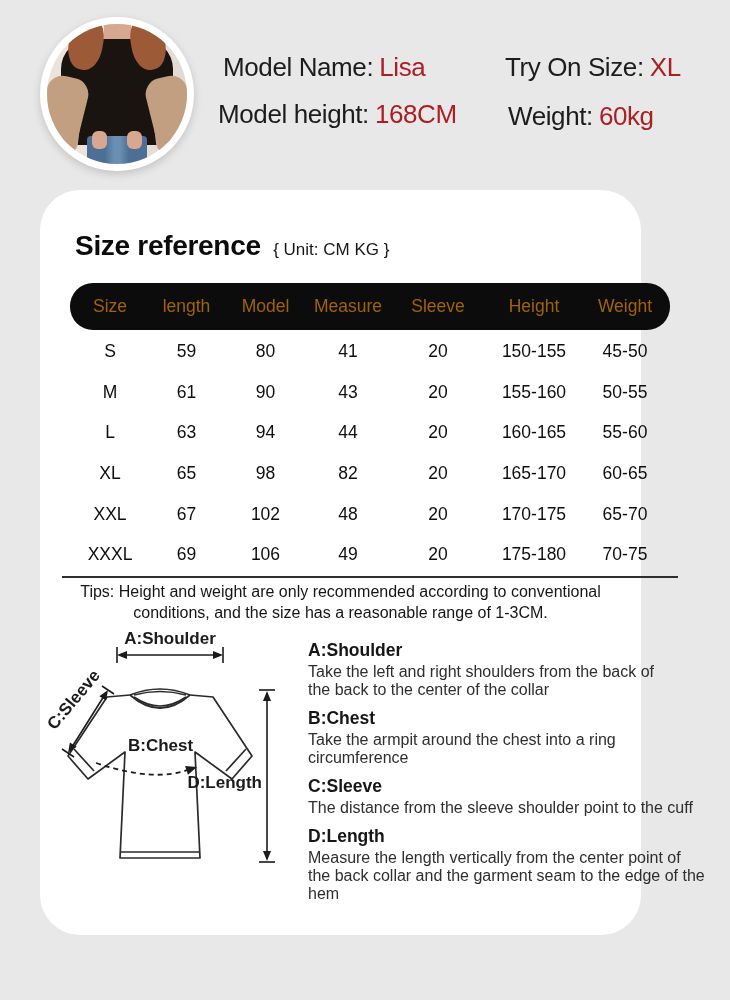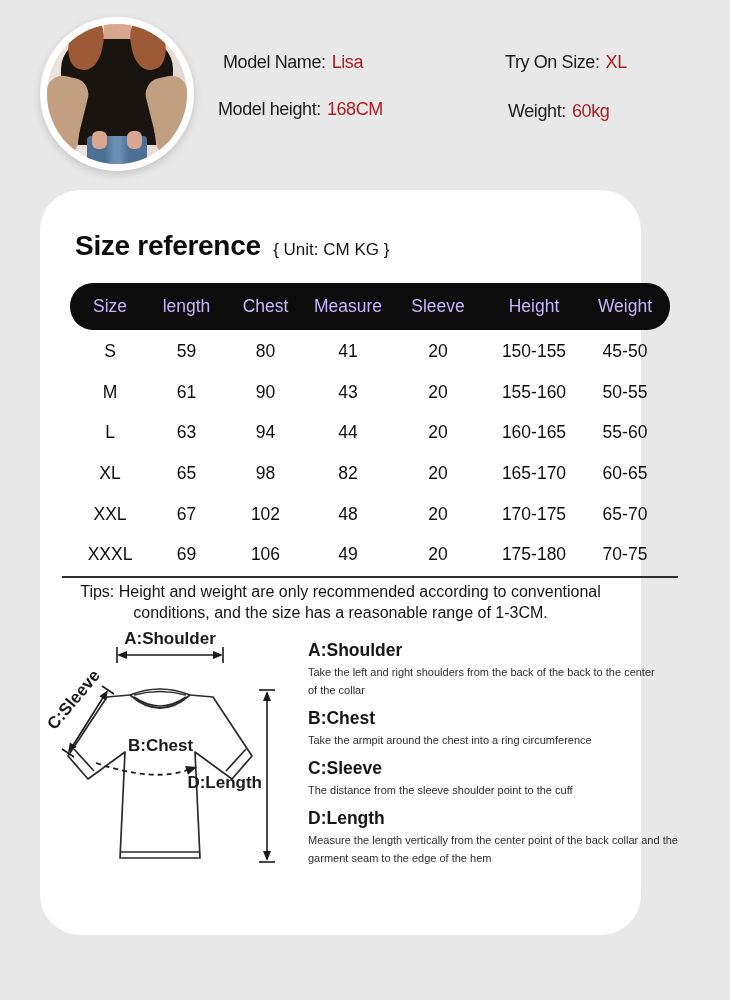--- a/index.html
+++ b/index.html
@@ -29,42 +29,42 @@
             background:linear-gradient(90deg,#4d6f96 0 30%,#6a8fb2 45% 55%,#4d6f96 70%); }
   .p-arm-l{ left:17px; top:76px; width:16px; height:52px; background:#d7a78f; border-radius:8px; transform:rotate(7deg); }
   .p-arm-r{ left:107px; top:76px; width:16px; height:52px; background:#d7a78f; border-radius:8px; transform:rotate(-7deg); }
   .p-hand-l{ left:45px; top:107px; width:15px; height:18px; background:#d7a78f; border-radius:6px; }
   .p-hand-r{ left:80px; top:107px; width:15px; height:18px; background:#d7a78f; border-radius:6px; }
   .p-card-l{ left:-8px; top:52px; width:42px; height:94px; background:#c19f80; border-radius:16px; transform:rotate(14deg); }
   .p-card-r{ left:106px; top:52px; width:42px; height:94px; background:#c19f80; border-radius:16px; transform:rotate(-14deg); }
   .p-hair-l{ left:22px; top:-8px; width:34px; height:54px; background:#9c5a36; border-radius:45%; transform:rotate(10deg); }
   .p-hair-r{ left:84px; top:-8px; width:34px; height:54px; background:#9c5a36; border-radius:45%; transform:rotate(-10deg); }
 
-  .mi-line { position:absolute; font-size:18px; letter-spacing:-.4px; color:#1c1c1c; white-space:nowrap; }
+  .mi-line { position:absolute; font-size:26px; letter-spacing:-.4px; color:#1c1c1c; white-space:nowrap; }
   .mi-line .val { color:var(--red); padding-left:6px; }
   #mi-name   { left:223px; top:52px; }
   #mi-size   { left:505px; top:52px; }
   #mi-height { left:218px; top:99px; }
   #mi-weight { left:508px; top:101px; }
 
   
   .card {
     position:absolute; left:40px; top:190px; width:601px; height:745px;
     background:#fff; border-radius:40px;
   }
   .card-title { position:absolute; left:35px; top:40px; white-space:nowrap; }
   .card-title .t { font-size:28px; font-weight:bold; color:#0c0c0c; letter-spacing:-.3px; }
   .card-title .u { font-size:17px; color:#161616; padding-left:8px; }
 
   .pill {
     position:absolute; left:30px; top:93px; width:600px; height:47px;
     background:#0c0c0c; border-radius:23px;
     display:grid; align-items:center;
     grid-template-columns:80px 73px 85px 80px 100px 92px 90px;
-    color:#c4b5fd; font-size:17.5px;
+    color:#a16207; font-size:17.5px;
   }
   .pill span { text-align:center; }
   .rows { position:absolute; left:30px; top:141px; width:600px; }
   .srow {
     height:40.7px; display:grid; align-items:center;
     grid-template-columns:80px 73px 85px 80px 100px 92px 90px;
     font-size:17.5px; color:#0e0e0e;
   }
   .srow span { text-align:center; }
   .table-rule { position:absolute; left:22px; top:386px; width:616px; border-top:2px solid #2e2e2e; }
@@ -75,21 +75,21 @@
   .diagram { position:absolute; left:0; top:628px; width:702px; height:307px; }
   .diagram svg { position:absolute; left:38px; top:0; }
   .dlabel { position:absolute; font-weight:bold; color:#1b1b1b; font-size:17px; white-space:nowrap; }
   #lab-a { left:118px; top:1px; width:104px; text-align:center; }
   #lab-b { left:128px; top:108px; }
   #lab-c { left:28px; top:62px; width:92px; text-align:center; transform:rotate(-50deg); }
   #lab-d { left:186px; top:145px; width:76px; text-align:right; }
 
   .defs { position:absolute; left:308px; top:12px; width:404px; }
   .def h4 { font-size:17.5px; font-weight:bold; color:#161616; line-height:21px; }
-  .def p  { font-size:11px; color:#2e2e2e; line-height:18px; margin:2px 0 9px; }
+  .def p  { font-size:16px; color:#2e2e2e; line-height:18px; margin:2px 0 9px; }
   .def.d-a p { max-width:358px; }
   .def.d-d p { max-width:398px; }
 </style>
 </head>
 <body style="background: rgb(233, 232, 232);">
 
 <div class="photo-ring">
   <div class="photo">
     <div class="p-neck"></div>
     <div class="p-tee"></div>
@@ -120,21 +120,21 @@
 
 <div class="card">
   <div class="card-title">
     <span class="t">Size reference</span>
     <span class="u">{ Unit: CM KG }</span>
   </div>
 
   <div class="pill">
     <span>Size</span>
     <span>length</span>
-    <span>Chest</span>
+    <span>Model</span>
     <span>Measure</span>
     <span>Sleeve</span>
     <span>Height</span>
     <span>Weight</span>
   </div>
 
   <div class="rows">
     <div class="srow">
       <span>S</span>
       <span>59</span>

